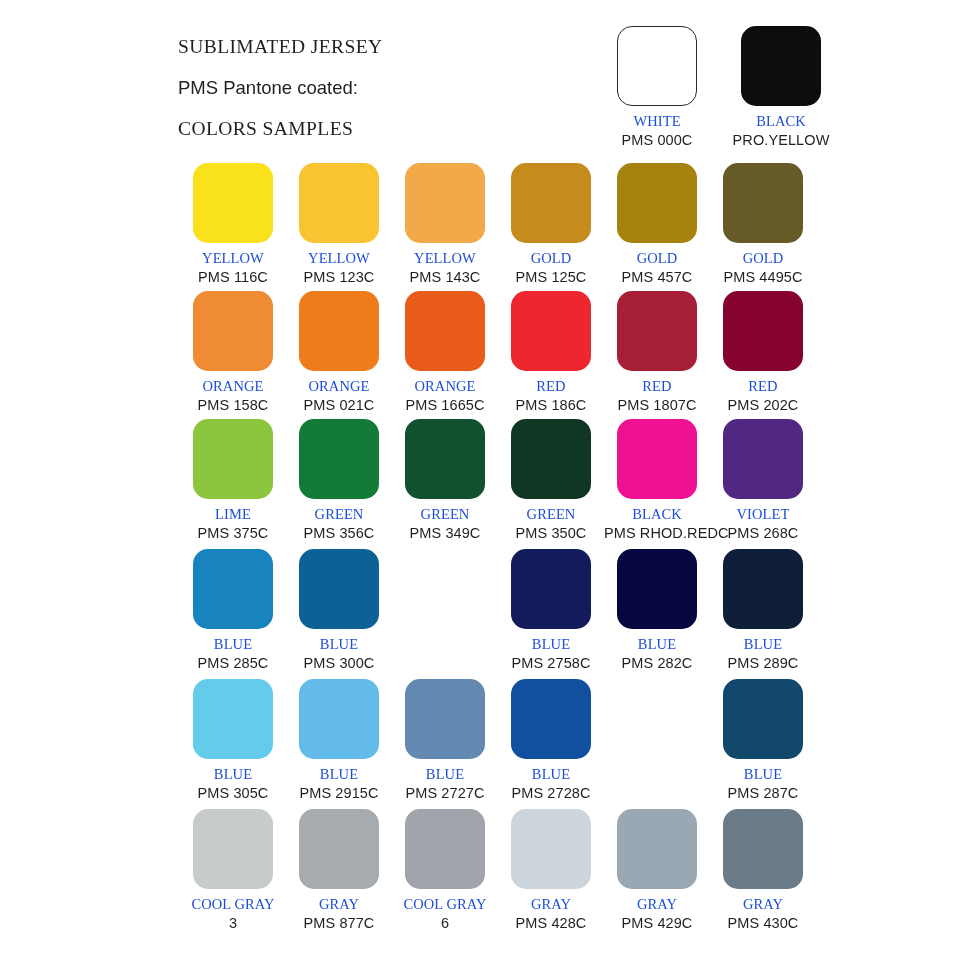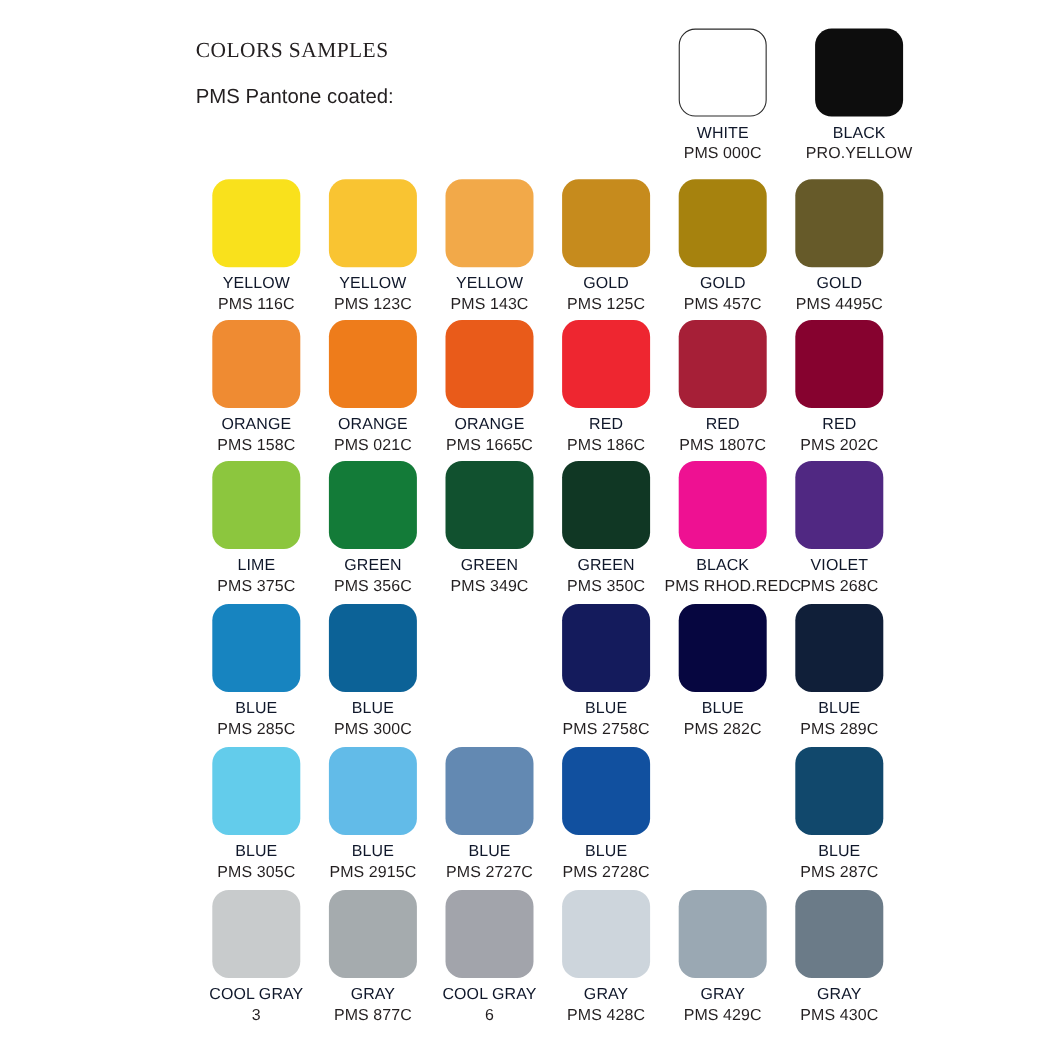--- a/index.html
+++ b/index.html
@@ -62,45 +62,47 @@
     margin: 0 auto;
     box-sizing: border-box;
   }
   .chip.outlined {
     border: 1px solid #2b2b2b;
   }
   .chip-label {
     margin-top: 6px;
     font-size: 14.5px;
     line-height: 19px;
-    color: #0f172a;
+    color: #1d4ed8;
     white-space: nowrap;
     letter-spacing: 0.1px;
+    font-family: Liberation Serif, serif;
   }
   .chip-code {
     font-size: 14.5px;
     line-height: 19px;
     color: #231f20;
     white-space: nowrap;
     letter-spacing: 0.1px;
   }
   
   .top-cell .chip-label,
   .top-cell .chip-code {
     font-size: 14.5px;
   }
 </style>
 </head>
 <body>
 
 <div id="sheet">
 
   <div id="header-block">
+    <div class="title-line">SUBLIMATED JERSEY</div>
+    <div class="title-line pms">PMS Pantone coated:</div>
     <div class="title-line">COLORS SAMPLES</div>
-    <div class="title-line pms">PMS Pantone coated:</div>
   </div>
 
   <div id="grid">
       <div class="swatch-cell top-cell" style="left: 604px; top: 26px;">
         <div class="chip outlined" style="background: rgb(255, 255, 255);"></div>
         <div class="chip-label">WHITE</div>
         <div class="chip-code">PMS 000C</div>
       </div>
       <div class="swatch-cell top-cell" style="left: 728px; top: 26px;">
         <div class="chip" style="background: rgb(13, 13, 13);"></div>

